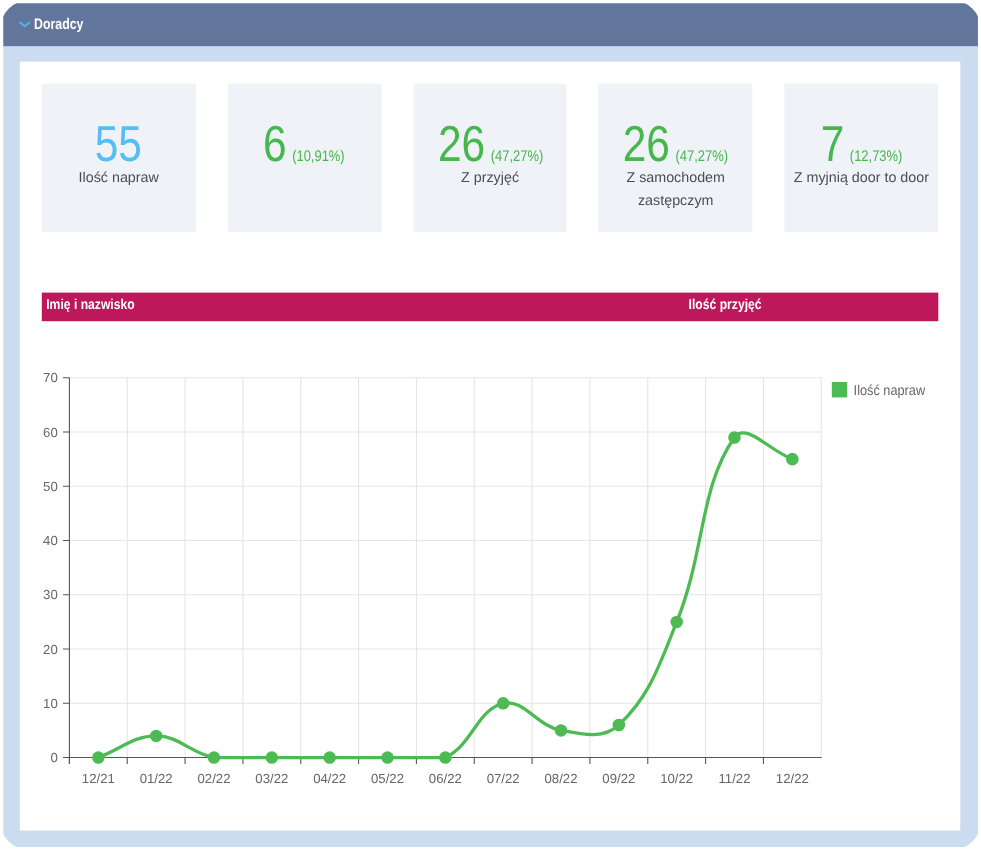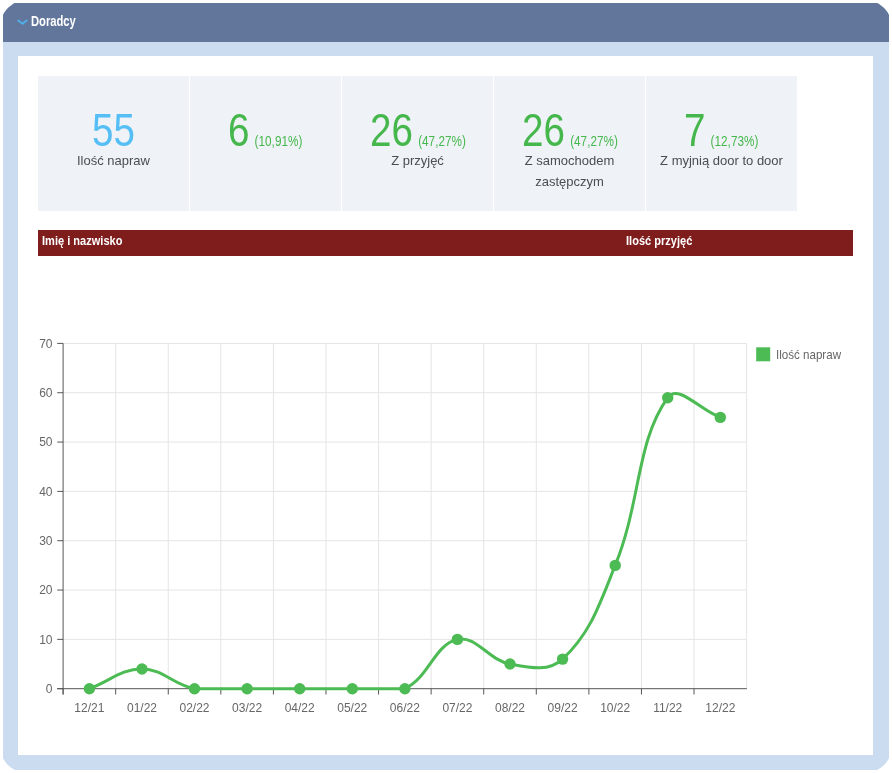--- a/index.html
+++ b/index.html
@@ -3,30 +3,30 @@
 <meta charset="utf-8">
 <style>
 * { margin:0; padding:0; box-sizing:border-box; }
 html,body { width:892px; height:773px; background:#fff; font-family:"Liberation Sans", sans-serif; }
 #root { position:absolute; left:0; top:0; width:892px; height:773px; background:#fff; overflow:hidden;border-radius:27px; }
 .bluebg { position:absolute; left:3px; top:3px; width:886px; height:767px; background:#cbdcf0; }
 .topbar { position:absolute; left:3px; top:3px; width:886px; height:39px; background:#62769c; }
 .topbar .title { position:absolute; left:28px; top:11px; font-size:14px; line-height:14px; font-weight:bold; color:#fff; display:inline-block; transform:scaleX(0.8); transform-origin:left; }
 .topbar svg.chev { position:absolute; left:14px; top:16px; }
 .panel { position:absolute; left:18px; top:56px; width:855px; height:699px; background:#fff; }
-.cards { position:absolute; left:20px; top:20px; width:815px; height:106px; display:flex; gap:1px; }
+.cards { position:absolute; left:20px; top:20px; width:815px; height:106px; display:flex; gap:29px; }
 .card { width:151px; height:135px; background:#eff3f7; display:flex; flex-direction:column; align-items:center; }
 .numrow { margin-top:31px; height:46px; display:flex; justify-content:center; }
 .grp { display:inline-flex; align-items:baseline; transform:scaleX(0.84); transform-origin:center; }
 .num { font-size:46px; line-height:46px; color:#45b74c; }
 .num.blue { color:#54bef5; }
 .pct { font-size:14px; color:#45b74c; margin-left:6px; }
 .lbl { margin-top:-3px; font-size:13px; line-height:21px; color:#4a4d53; text-align:center; }
 .table { position:absolute; left:20px; top:174px; width:815px; }
-.thead { position:relative; height:26px; background:#7f1d1d; }
+.thead { position:relative; height:26px; background:#be185d;margin-top:36px; }
 .thead span { position:absolute; top:4px; font-size:13px; line-height:14px; font-weight:bold; color:#fff; transform:scaleX(0.85); transform-origin:left; }
 .row { position:relative; height:31px; }
 .row.sep { border-bottom:1px solid #8494af; }
 .row .name { position:absolute; left:5px; top:8px; font-size:13px; line-height:14px; color:#4f5358; transform:scaleX(0.84); transform-origin:left; }
 .row .val { position:absolute; right:163px; top:8px; font-size:13.5px; line-height:14px; color:#3c4045; transform:scaleX(0.9); transform-origin:right; }
 .row .rpct { position:absolute; left:661px; top:8px; font-size:13.5px; line-height:14px; color:#8e8e8e; transform:scaleX(0.78); transform-origin:left; }
 .row .track { position:absolute; left:710px; top:14px; width:100px; height:5px; background:#dfe9f5; border-radius:1px; }
 .row .fill { height:5px; background:#4cb0f0; border-radius:1px; }
 </style>
 </head>

